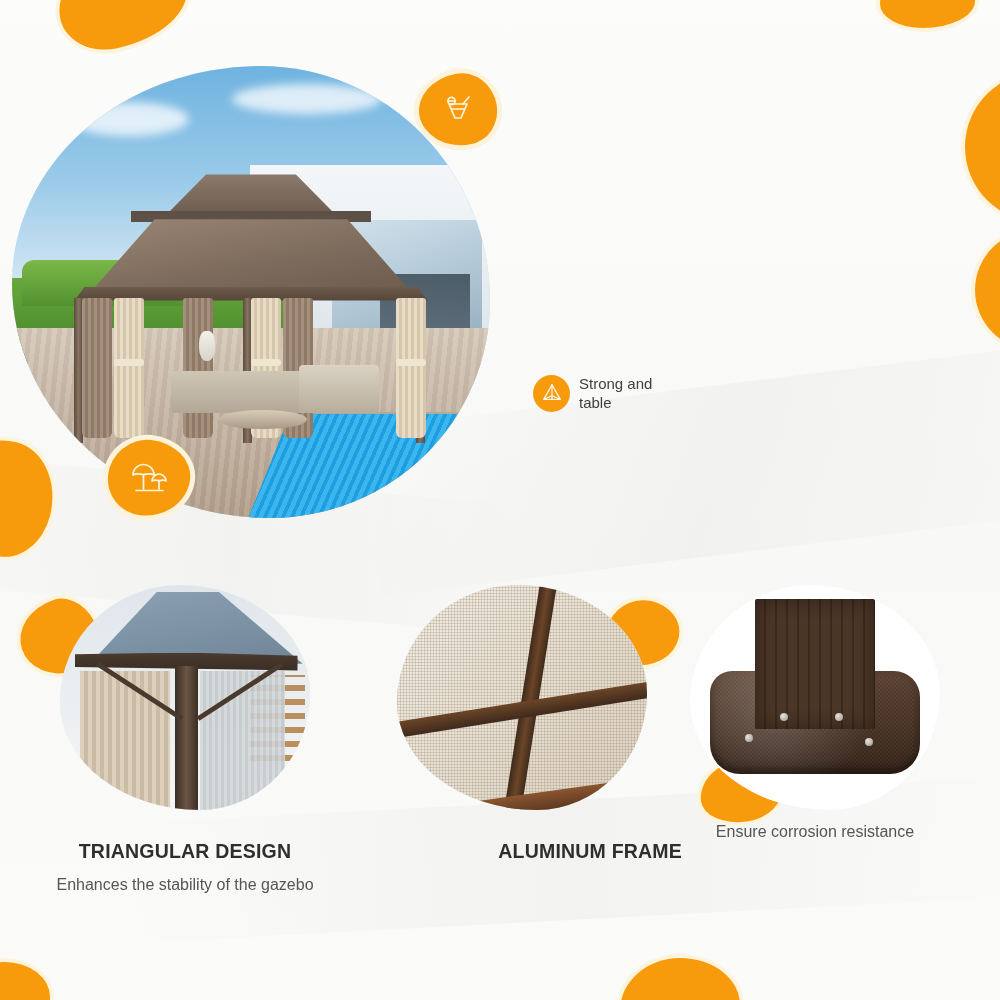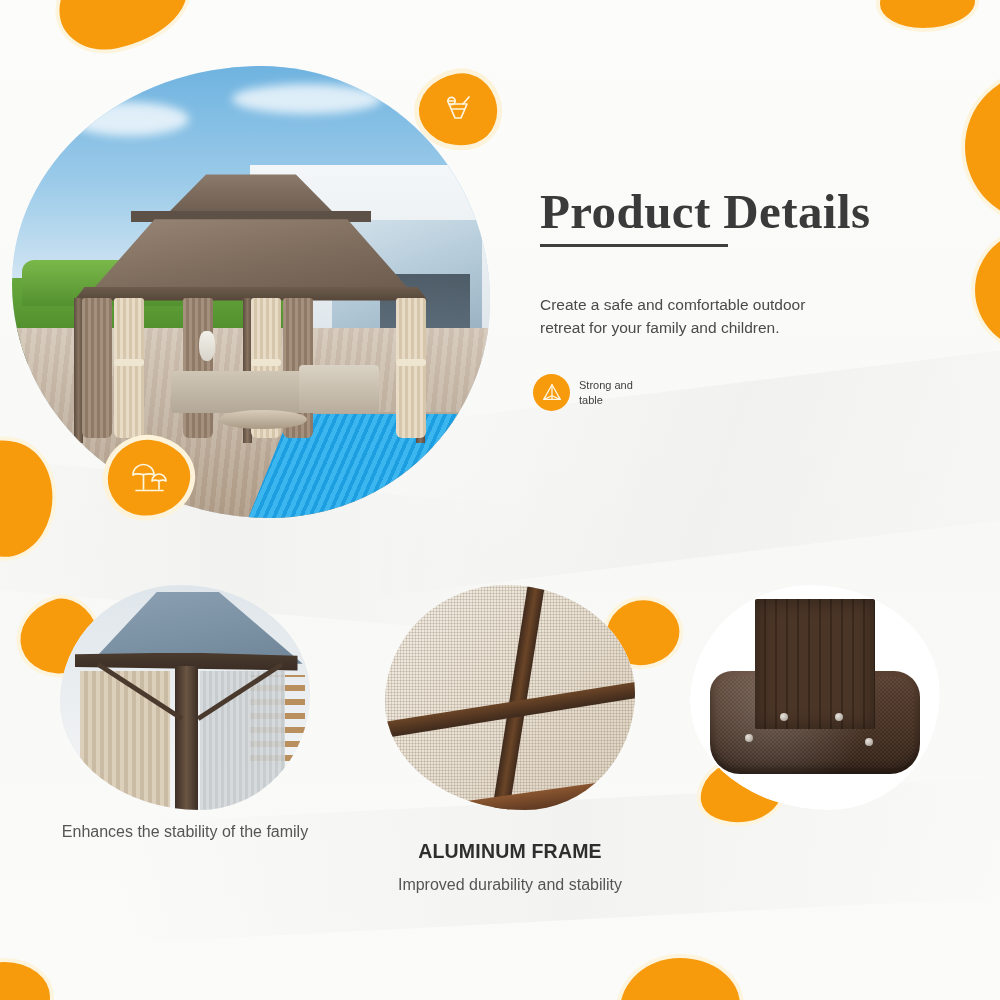--- a/index.html
+++ b/index.html
@@ -303,32 +303,32 @@
     display: flex; align-items: center; gap: 18px;
   }
   .badge { display: flex; align-items: center; gap: 9px; }
   .badge-ico {
     width: 37px; height: 37px; border-radius: 50%;
     background: #f79a0b;
     display: flex; align-items: center; justify-content: center;
     flex: 0 0 37px;
   }
   .badge-txt {
-    font-size: 11px; line-height: 1.28; color: #3f3f3f;
+    font-size: 15px; line-height: 1.28; color: #3f3f3f;
     max-width: 78px;
   }
 
   
   .cards { position: absolute; left: 0; top: 585px; width: 1000px; }
   .card {
     position: absolute; top: 0; width: 320px;
     text-align: center;
   }
   .card:nth-of-type(1) { left: 25px; }
-  .card:nth-of-type(2) { left: 350px; }
+  .card:nth-of-type(2) { left: 362px; text-align: right; }
   .card:nth-of-type(3) { left: 655px; }
 
   .card-photo {
     position: relative;
     width: 250px; height: 225px;
     margin: 0 auto;
     border-radius: 48% 52% 44% 56% / 52% 48% 52% 48%;
     overflow: hidden;
     background: #f0f0ee;
   }
@@ -517,25 +517,20 @@
   <div class="icon-blob icon-blob-parasol">
     <svg width="38" height="34" viewBox="0 0 38 34" fill="none" stroke="#fff6e0" stroke-width="1.7" stroke-linecap="round" stroke-linejoin="round">
       <path d="M3 14 C3 7 9 3.5 13.5 3.5 C18 3.5 24 7 24 14 C20 11.5 17 13.5 13.5 13.5 C10 13.5 7 11.5 3 14 Z"></path>
       <path d="M13.5 13.5 L13.5 28"></path>
       <path d="M22 20 C22 15.5 26 13 29 13 C32 13 36 15.5 36 20 C33.5 18.2 31.5 19.6 29 19.6 C26.5 19.6 24.5 18.2 22 20 Z"></path>
       <path d="M29 19.6 L29 28"></path>
       <path d="M6 29.5 L33 29.5"></path>
     </svg>
   </div>
 
-  <div class="rail">
-    <div class="title">Product Details</div>
-    <div class="title-rule"></div>
-    <div class="subtitle">Create a safe and comfortable outdoor retreat for your family and children.</div>
-  </div>
 
   <div class="badges">
 
     <div class="badge">
       <div class="badge-ico">
         <svg width="22" height="22" viewBox="0 0 24 24" fill="none" stroke="#fff7e6" stroke-width="1.4" stroke-linejoin="round" stroke-linecap="round">
           <path d="M12 3 L3 19 L21 19 Z"></path>
           <path d="M12 3 L12 19"></path>
           <path d="M3 19 L12 15 L21 19"></path>
         </svg>
@@ -554,41 +549,42 @@
         <div class="p1-sky"></div>
         <div class="p1-slats"></div>
         <div class="p1-curtain"></div>
         <div class="p1-mesh"></div>
         <div class="p1-roof"></div>
         <div class="p1-fascia"></div>
         <div class="p1-col"></div>
         <div class="p1-brace" style="left:12%;top:46%;width:40%;transform:rotate(33deg);"></div>
         <div class="p1-brace" style="left:52%;top:46%;width:40%;transform:rotate(-33deg);"></div>
       </div>
-      <div class="card-desc">Enhances the stability of the family</div>
+      <div class="card-title">TRIANGULAR DESIGN</div>
+      <div class="card-desc">Enhances the stability of the gazebo</div>
     </div>
 
     <div class="card">
       <div class="card-photo">
         <div class="p2-mesh"></div>
         <div class="p2-beam-v"></div>
         <div class="p2-beam-h"></div>
         <div class="p2-beam-b"></div>
       </div>
       <div class="card-title">ALUMINUM FRAME</div>
-      <div class="card-desc">Improved durability and stability</div>
     </div>
 
     <div class="card">
       <div class="card-photo">
         <div class="p3-bg"></div>
         <div class="p3-plate"></div>
         <div class="p3-col"></div>
         <div class="p3-screw" style="left:22%;top:66%;"></div>
         <div class="p3-screw" style="left:70%;top:68%;"></div>
         <div class="p3-screw" style="left:36%;top:57%;"></div>
         <div class="p3-screw" style="left:58%;top:57%;"></div>
       </div>
+      <div class="card-desc">Ensure corrosion resistance</div>
     </div>
 
   </div>
 
 </div>
 
 </body></html>

